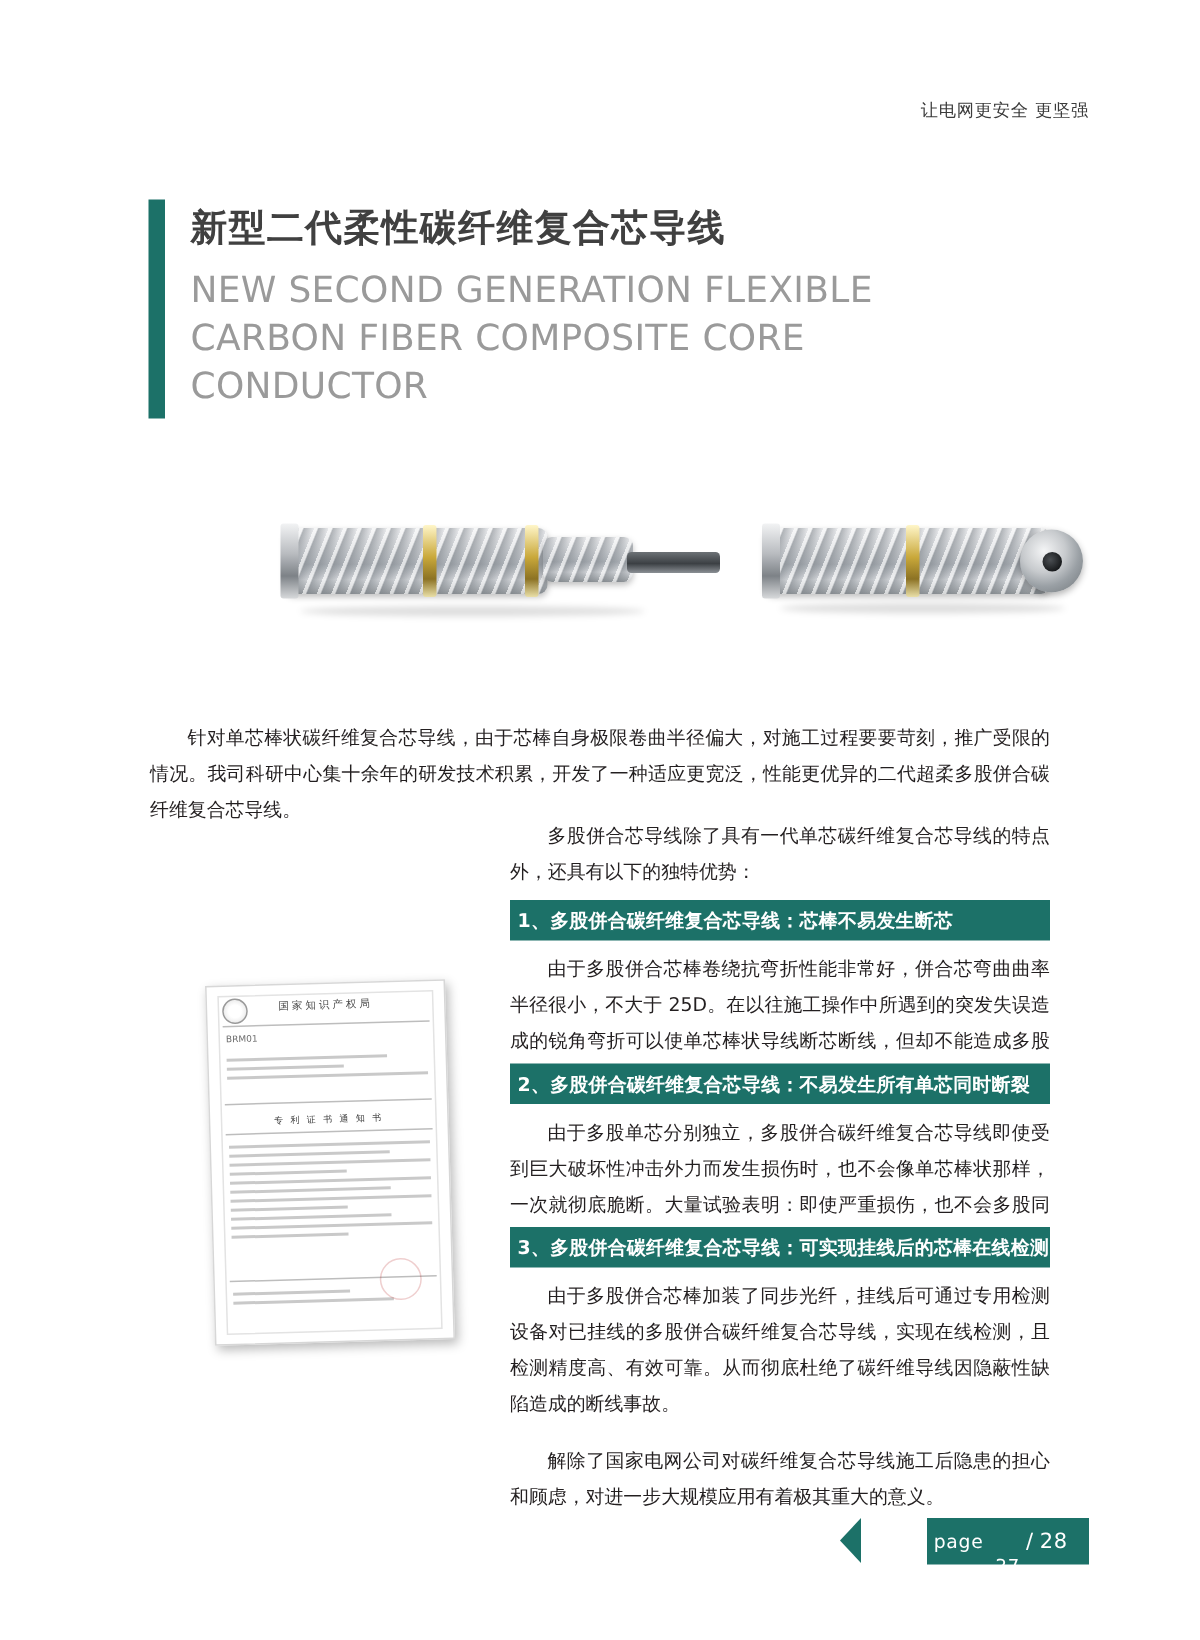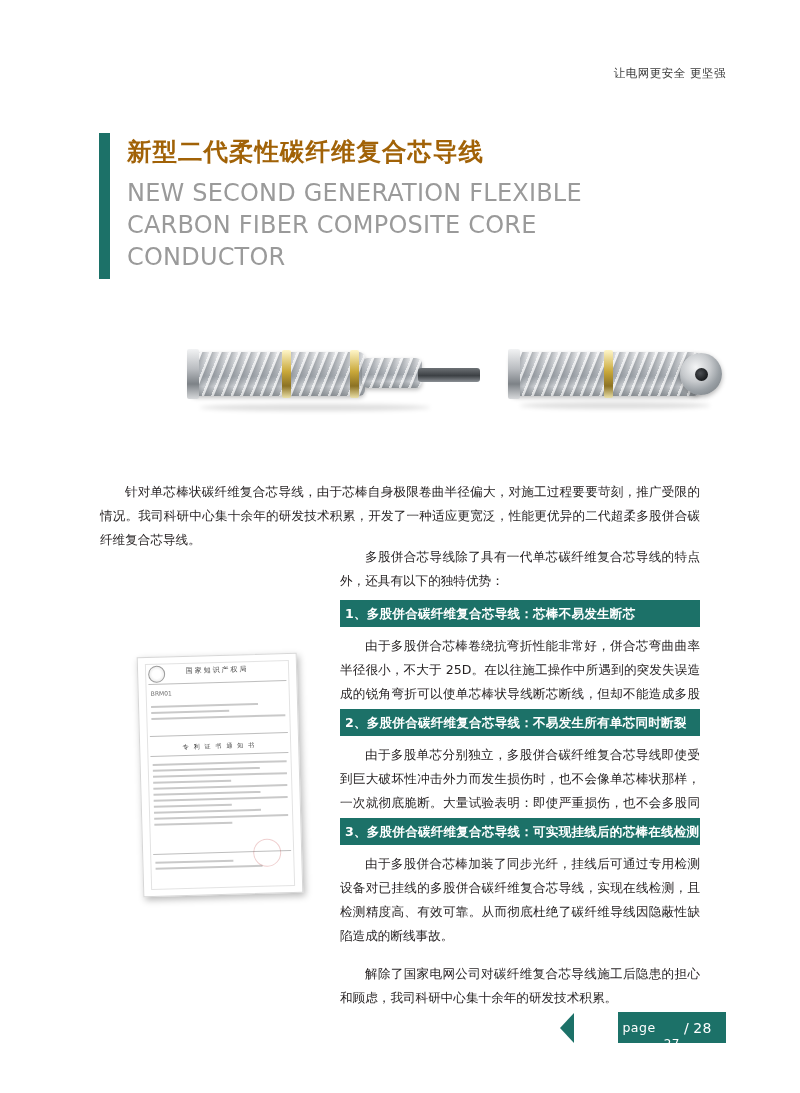--- a/index.html
+++ b/index.html
@@ -46,21 +46,21 @@
     width: 11px;
     height: 146px;
     background: #1c7168;
   }
   .title-cn {
     position: absolute;
     left: 28px;
     top: 2px;
     font-size: 24.5px;
     font-weight: bold;
-    color: #a16207;
+    color: #404040;
     letter-spacing: 1px;
     white-space: nowrap;
   }
   .title-en {
     position: absolute;
     left: 28px;
     top: 44px;
     font-size: 24px;
     line-height: 32px;
     color: #9a9a9a;
@@ -296,21 +296,21 @@
     opacity: .55;
   }
 
   
   .pagetag {
     position: absolute;
     right: 74px;
     bottom: 50px;
     height: 31px;
     display: flex;
-    align-items: flex-end;
+    align-items: flex-start;
     gap: 44px;
   }
   .pagetag .arrow {
     width: 0;
     height: 0;
     border-top: 15.5px solid transparent;
     border-bottom: 15.5px solid transparent;
     border-right: 14px solid #1c7168;
   }
   .pagetag .tagbody {
@@ -422,21 +422,21 @@
 
   <div class="green-bar bar1">1、多股併合碳纤维复合芯导线：芯棒不易发生断芯</div>
   <p class="para sec-body body1">由于多股併合芯棒卷绕抗弯折性能非常好，併合芯弯曲曲率半径很小，不大于 25D。在以往施工操作中所遇到的突发失误造成的锐角弯折可以使单芯棒状导线断芯断线，但却不能造成多股併合芯棒断裂。</p>
 
   <div class="green-bar bar2">2、多股併合碳纤维复合芯导线：不易发生所有单芯同时断裂</div>
   <p class="para sec-body body2">由于多股单芯分别独立，多股併合碳纤维复合芯导线即使受到巨大破坏性冲击外力而发生损伤时，也不会像单芯棒状那样，一次就彻底脆断。大量试验表明：即使严重损伤，也不会多股同时完全断裂！</p>
 
   <div class="green-bar bar3">3、多股併合碳纤维复合芯导线：可实现挂线后的芯棒在线检测</div>
   <p class="para sec-body body3">由于多股併合芯棒加装了同步光纤，挂线后可通过专用检测设备对已挂线的多股併合碳纤维复合芯导线，实现在线检测，且检测精度高、有效可靠。从而彻底杜绝了碳纤维导线因隐蔽性缺陷造成的断线事故。</p>
 
-  <p class="para closing">解除了国家电网公司对碳纤维复合芯导线施工后隐患的担心和顾虑，我司科研中心集十余年的研发技术积累。</p>
+  <p class="para closing">解除了国家电网公司对碳纤维复合芯导线施工后隐患的担心和顾虑，对进一步大规模应用有着极其重大的意义。</p>
 
   <div class="pagetag">
     <div class="arrow"></div>
     <div class="tagbody">
       <span class="label">page</span>
       <span class="num">27</span>
       <span class="sep">/</span>
       <span class="total">28</span>
     </div>
   </div>

